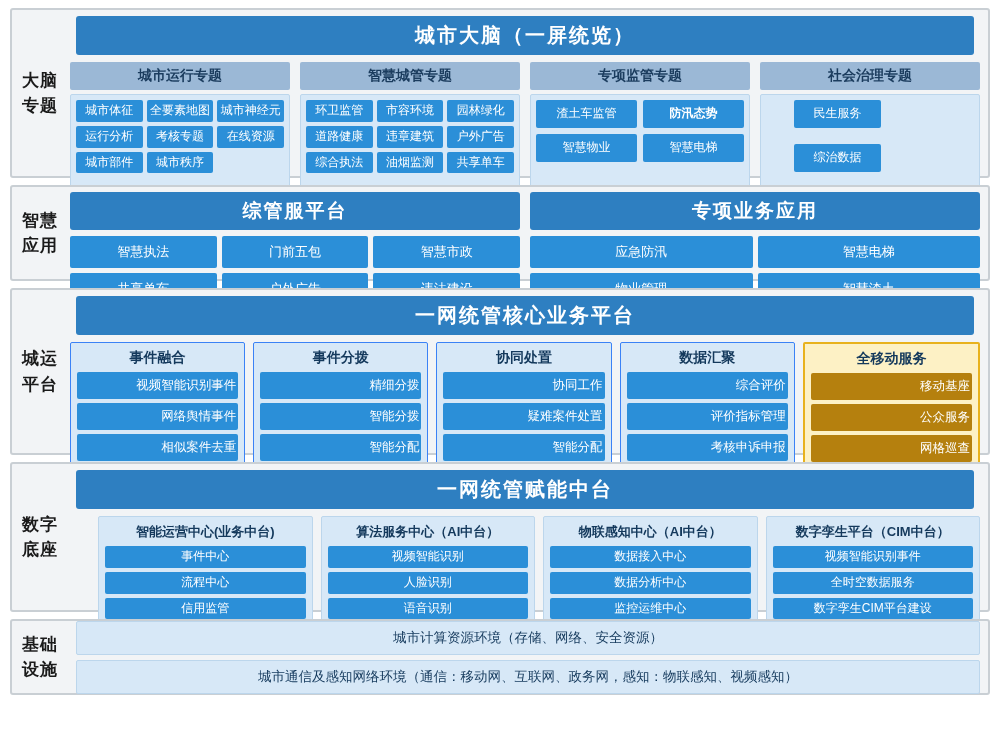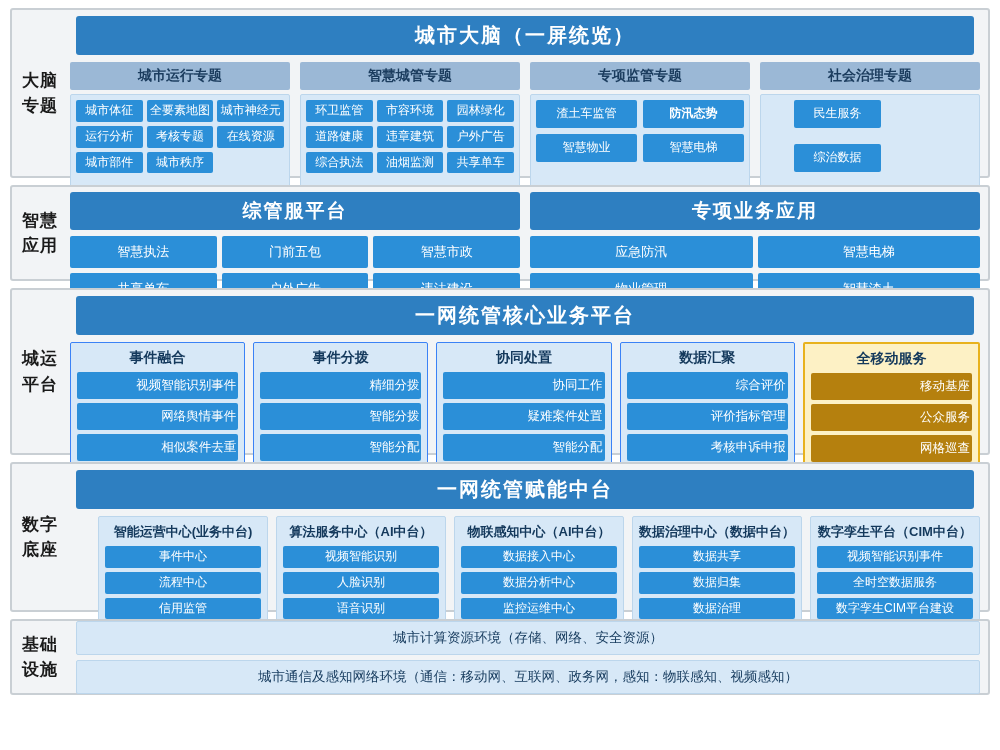--- a/index.html
+++ b/index.html
@@ -322,27 +322,20 @@
         </div>
 
         <div class="base-col">
           <div class="base-title">物联感知中心（AI中台）</div>
           <div class="base-item">数据接入中心</div>
           <div class="base-item">数据分析中心</div>
           <div class="base-item">监控运维中心</div>
           <div class="base-item">数据服务中心</div>
         </div>
 
-        <div class="base-col">
-          <div class="base-title">数据治理中心（数据中台）</div>
-          <div class="base-item">数据共享</div>
-          <div class="base-item">数据归集</div>
-          <div class="base-item">数据治理</div>
-          <div class="base-item">数据汇聚</div>
-        </div>
 
         <div class="base-col">
           <div class="base-title">数字孪生平台（CIM中台）</div>
           <div class="base-item">视频智能识别事件</div>
           <div class="base-item">全时空数据服务</div>
           <div class="base-item">数字孪生CIM平台建设</div>
           <div class="base-item">数字孪生平台系统模块</div>
         </div>
 
       </div>

